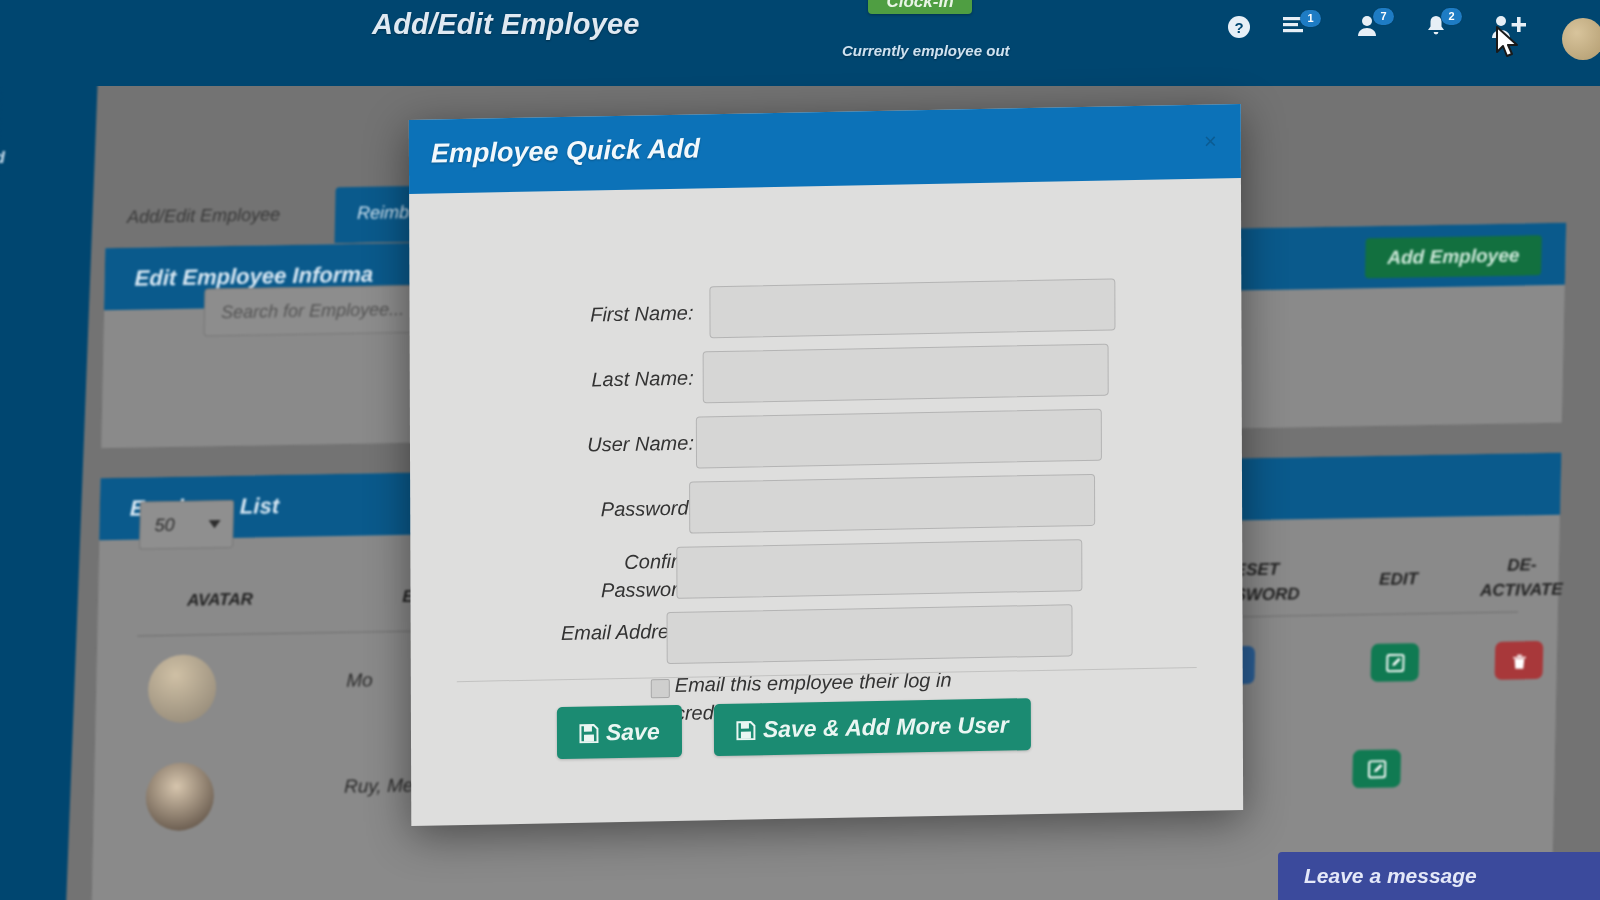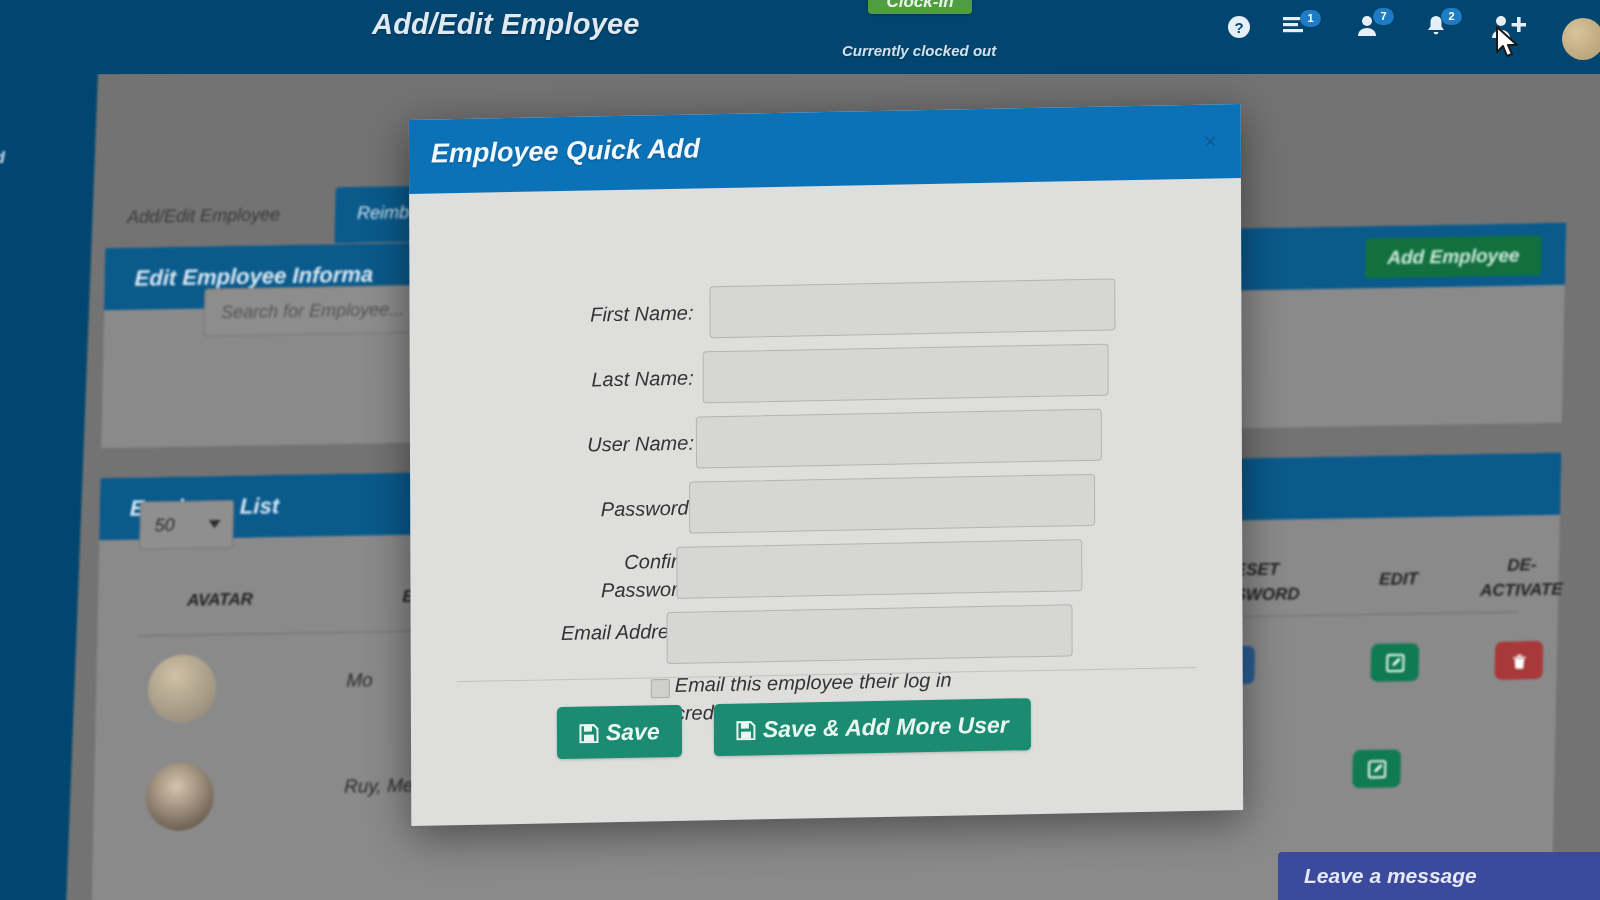--- a/index.html
+++ b/index.html
@@ -12,21 +12,21 @@
 
   #stage {
     position: relative;
     width: 1600px; height: 900px;
     overflow: hidden;
   }
 
   
   #topbar {
     position: absolute; left: 0; top: 0;
-    width: 1600px; height: 74px;
+    width: 1600px; height: 86px;
     background: #004670;
     z-index: 5;
   }
   #page-title {
     position: absolute; left: 372px; top: 8px;
     font-size: 29px; font-style: italic; font-weight: bold;
     color: #dfe9f2;
     letter-spacing: 0.2px;
     text-shadow: 0 1px 2px rgba(0,0,0,.35);
     white-space: nowrap;
@@ -402,21 +402,21 @@
     <div id="sidebar-strip"></div>
     <div id="sidebar-text">rd</div>
   </div>
 
   <div id="chat-widget">Leave a message</div>
 
   <div id="topbar">
     <div id="page-title">Add/Edit Employee</div>
 
     <div id="clockin-btn">Clock-In</div>
-    <div id="clock-status">Currently clocked out</div>
+    <div id="clock-status">Currently employee out</div>
 
     <div class="navicon" style="left:1226px;">
       <svg width="26" height="26" viewBox="0 0 26 26">
           <circle cx="13" cy="13" r="11" fill="#e7eff6"></circle>
           <text x="13" y="19" font-size="15" font-weight="bold" text-anchor="middle" fill="#004670" font-family="Liberation Sans, sans-serif">?</text>
         </svg>
     </div>
 
     <div class="navicon" style="left:1282px;">
       <svg width="28" height="24" viewBox="0 0 28 24">

